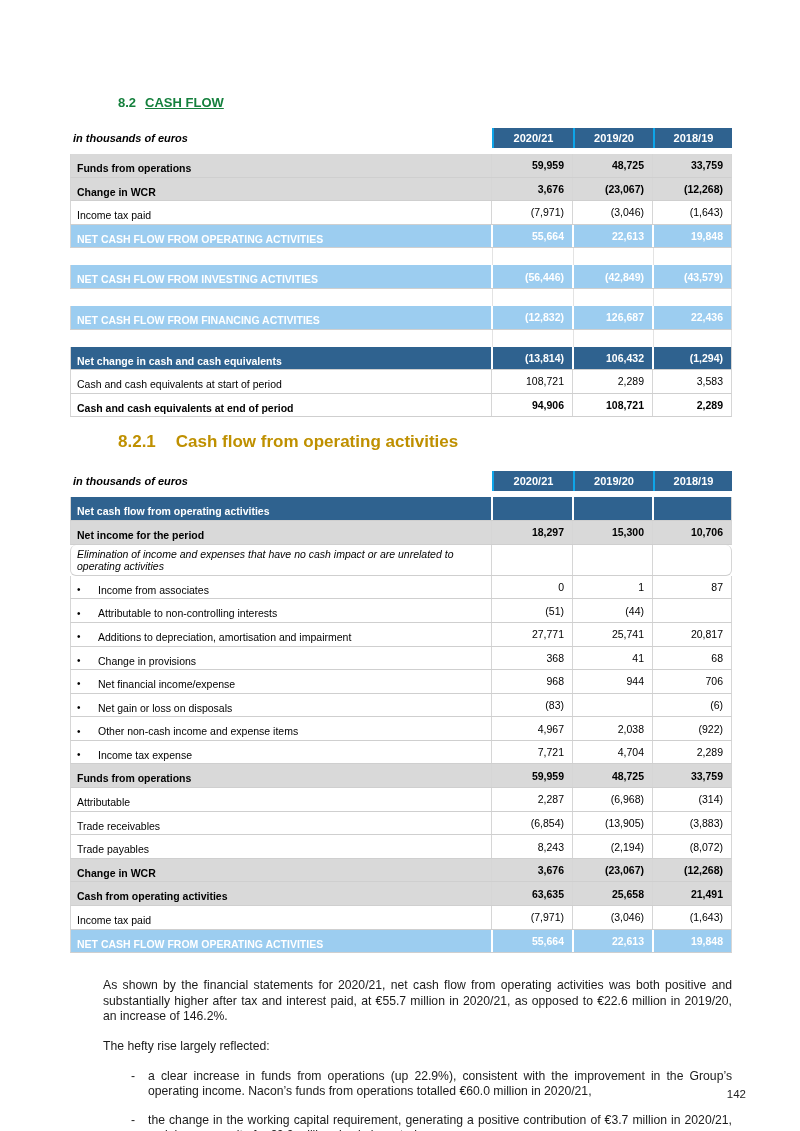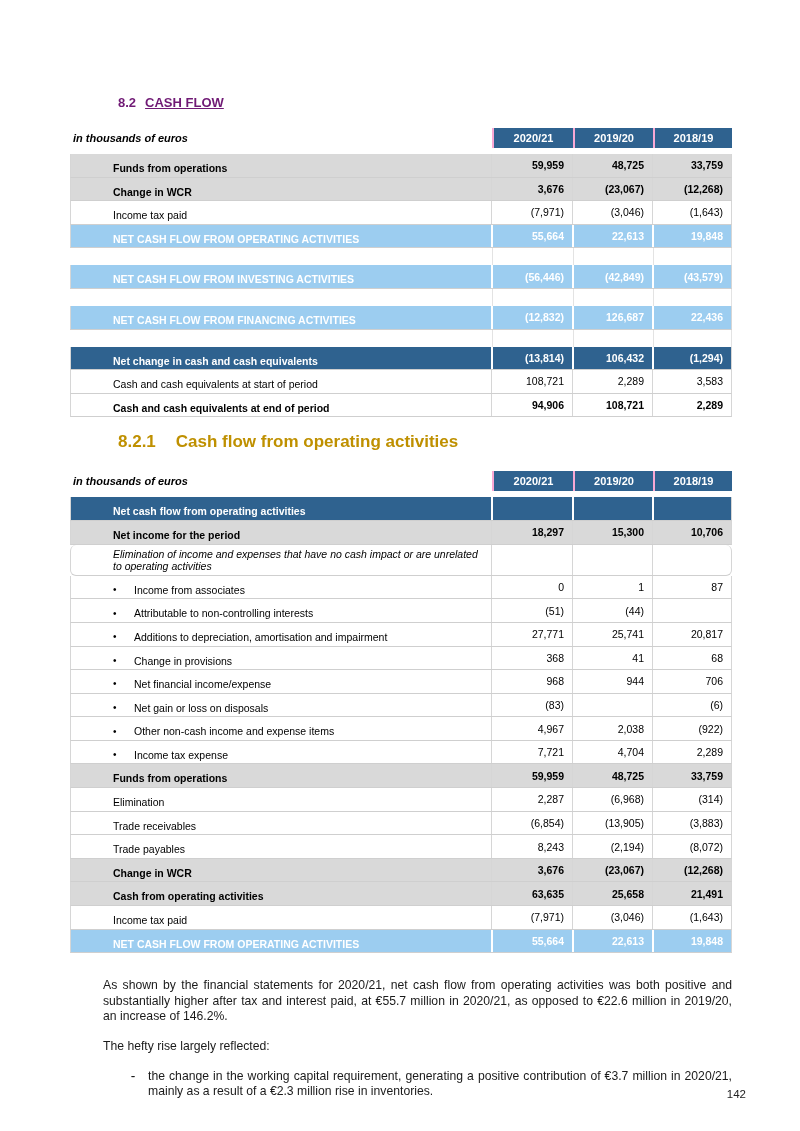--- a/index.html
+++ b/index.html
@@ -12,21 +12,21 @@
     background: #ffffff;
     font-family: "Liberation Sans", sans-serif;
     color: #000;
     overflow: hidden;
   }
   
   .sec-heading {
     margin: 95px 68px 0 118px;
     font-size: 13px;
     font-weight: bold;
-    color: #701a75;
+    color: #15803d;
     line-height: 15px;
   }
   .sec-heading .sec-num { margin-right: 9px; }
   .sec-heading .sec-title { text-decoration: underline; }
   .subsec-heading {
     margin: 17px 68px 0 118px;
     font-size: 17px;
     font-weight: bold;
     color: #bf9000;
     line-height: 15px;
@@ -48,37 +48,36 @@
   .unit-label {
     display: flex; align-items: center;
     padding-left: 3px;
     font-weight: bold; font-style: italic;
     font-size: 11px;
   }
   .col-head {
     display: flex; align-items: center; justify-content: center;
     background: #2f628f;
     color: #fff; font-weight: bold; font-size: 11px;
-    border-left: 2px solid #f9a8d4;
+    border-left: 2px solid #0ea5e9;
   }
   .trow {
     display: grid;
     grid-template-columns: 1fr 81px 80px 79px;
     min-height: 19px;
     border-bottom: 1px solid #cfcfcf;
     border-left: 1px solid #d6d6d6;
     border-right: 1px solid #d6d6d6;
   }
   .tbl2 .trow { min-height: 18.5px; }
   .trow:first-of-type { border-top: 1px solid #cfcfcf; }
   .cell-label {
     display: flex; align-items: center;
     padding: 8px 4px 2px 6px;
     line-height: 1.2;
-    margin-left: 36px;
   }
   .cell-val {
     display: flex; align-items: center; justify-content: flex-end;
     padding: 2px 8px 2px 2px;
     border-left: 1px solid #d6d6d6;
     white-space: nowrap;
   }
   
   .trow.gray-bold { background: #d9d9d9; font-weight: bold; }
   .trow.plain-bold { font-weight: bold; }
@@ -322,21 +321,21 @@
         <div class="cell-val">4,704</div>
         <div class="cell-val">2,289</div>
       </div>
       <div class="trow gray-bold">
         <div class="cell-label">Funds from operations</div>
         <div class="cell-val">59,959</div>
         <div class="cell-val">48,725</div>
         <div class="cell-val">33,759</div>
       </div>
       <div class="trow plain">
-        <div class="cell-label">Elimination</div>
+        <div class="cell-label">Attributable</div>
         <div class="cell-val">2,287</div>
         <div class="cell-val">(6,968)</div>
         <div class="cell-val">(314)</div>
       </div>
       <div class="trow plain">
         <div class="cell-label">Trade receivables</div>
         <div class="cell-val">(6,854)</div>
         <div class="cell-val">(13,905)</div>
         <div class="cell-val">(3,883)</div>
       </div>
@@ -370,20 +369,21 @@
         <div class="cell-val">22,613</div>
         <div class="cell-val">19,848</div>
       </div>
     </div>
 
   <div class="body-text">
     <p>As shown by the financial statements for 2020/21, net cash flow from operating activities was both positive and substantially higher after tax and interest paid, at €55.7 million in 2020/21, as opposed to €22.6 million in 2019/20, an increase of 146.2%.</p>
     <p>The hefty rise largely reflected:</p>
     <div class="dash-item">
       <span class="dash">-</span>
+      <span>a clear increase in funds from operations (up 22.9%), consistent with the improvement in the Group’s operating income. Nacon’s funds from operations totalled €60.0 million in 2020/21,</span>
     </div>
     <div class="dash-item">
       <span class="dash">-</span>
       <span>the change in the working capital requirement, generating a positive contribution of €3.7 million in 2020/21, mainly as a result of a €2.3 million rise in inventories.</span>
     </div>
   </div>
 
   <div class="page-num">142</div>
 
 </div>

